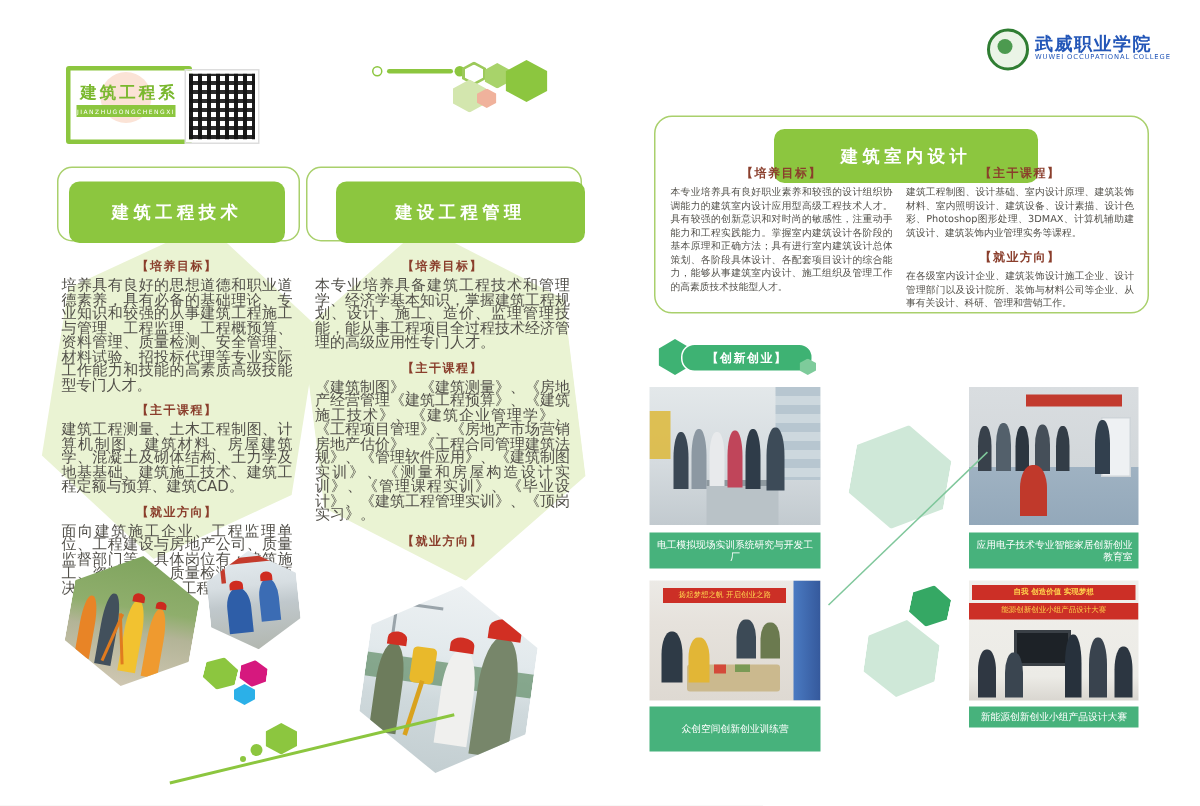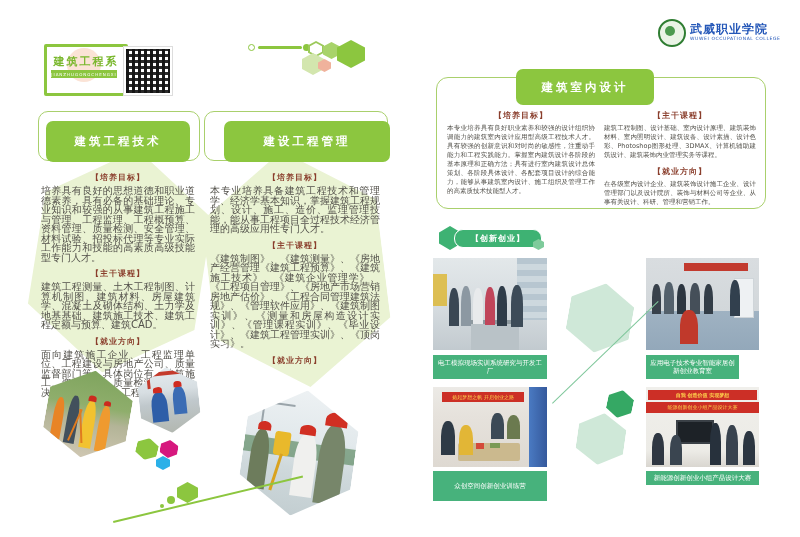--- a/index.html
+++ b/index.html
@@ -121,21 +121,21 @@
   <div class="abs" style="left:167px;top:496px;width:8px;height:8px;background:#8cc63f;border-radius:50%;"></div>
   <div class="abs hex" style="left:177px;top:482px;width:21px;height:21px;background:#8cc63f;"></div>
 
   <div class="abs" style="left:658px;top:19px;width:24px;height:24px;border-radius:50%;border:2px solid #2f7d32;background:#eaf4e6;">
     <div class="abs" style="left:5px;top:5px;width:10px;height:10px;border-radius:50%;background:#4c9a4f;"></div>
   </div>
   <div class="abs" style="left:690px;top:21px;font-size:12px;font-weight:bold;color:#2457b8;letter-spacing:1px;">武威职业学院</div>
   <div class="abs" style="left:690px;top:36px;font-size:4.5px;color:#2457b8;letter-spacing:0.6px;">WUWEI OCCUPATIONAL COLLEGE</div>
 
   <div class="abs card-outline" style="left:436px;top:77px;width:328px;height:130px;background:#fff;"></div>
-  <div class="abs card-header" style="left:516px;top:69px;width:138px;height:36px;">建筑室内设计</div>
+  <div class="abs card-header" style="left:516px;top:86px;width:176px;height:36px;">建筑室内设计</div>
   <div class="abs" style="left:447px;top:104px;width:148px;">
     <div class="sec-h">【培养目标】</div>
     <p class="sec-p" style="font-size:6.5px;line-height:9px;">本专业培养具有良好职业素养和较强的设计组织协调能力的建筑室内设计应用型高级工程技术人才。具有较强的创新意识和对时尚的敏感性，注重动手能力和工程实践能力。掌握室内建筑设计各阶段的基本原理和正确方法；具有进行室内建筑设计总体策划、各阶段具体设计、各配套项目设计的综合能力，能够从事建筑室内设计、施工组织及管理工作的高素质技术技能型人才。</p>
   </div>
   <div class="abs rcol" style="left:604px;top:104px;width:152px;">
     <div class="sec-h">【主干课程】</div>
     <p class="sec-p">建筑工程制图、设计基础、室内设计原理、建筑装饰材料、室内照明设计、建筑设备、设计素描、设计色彩、Photoshop图形处理、3DMAX、计算机辅助建筑设计、建筑装饰内业管理实务等课程。</p>
     <div class="sec-h">【就业方向】</div>
     <p class="sec-p">在各级室内设计企业、建筑装饰设计施工企业、设计管理部门以及设计院所、装饰与材料公司等企业、从事有关设计、科研、管理和营销工作。</p>
   </div>
@@ -164,21 +164,21 @@
     <div class="abs" style="left:34%;top:5px;width:56%;height:8px;background:#c23a2e;"></div>
     <div class="abs" style="right:5px;top:20px;width:18px;height:38px;background:#eef1f3;border:1px solid #cfd5d9;"></div>
     <div class="person" style="left:6px;top:26px;width:9px;height:30px;background:#38414b;"></div>
     <div class="person" style="left:18px;top:24px;width:10px;height:32px;background:#53606b;"></div>
     <div class="person" style="left:31px;top:26px;width:9px;height:30px;background:#2c3640;"></div>
     <div class="person" style="left:44px;top:25px;width:10px;height:31px;background:#454f59;"></div>
     <div class="person" style="left:58px;top:26px;width:9px;height:30px;background:#333d47;"></div>
     <div class="person" style="left:84px;top:22px;width:10px;height:36px;background:#32404e;"></div>
     <div class="person" style="left:34px;top:52px;width:18px;height:34px;background:#c0392b;"></div>
   </div>
-  <div class="abs caption" style="left:646px;top:355px;width:93px;height:24px;">应用电子技术专业智能家居创新创业教育室</div>
+  <div class="abs caption" style="left:646px;top:355px;width:113px;height:24px;text-align:right;">应用电子技术专业智能家居创新创业教育室</div>
 
   <div class="abs photo" style="left:433px;top:387px;width:114px;height:80px;
               background:linear-gradient(180deg,#eceae6 0%,#e6e2dc 35%,#ded9d2 100%);">
     <div class="abs banner-red" style="left:8%;top:5px;width:72%;height:10px;">扬起梦想之帆 开启创业之路</div>
     <div class="abs" style="right:0;top:0;width:18px;height:100%;background:linear-gradient(90deg,#4a7ac2,#35599c);"></div>
     <div class="abs" style="left:22%;bottom:6px;width:54%;height:18px;background:#cbb98e;border-radius:2px;"></div>
     <div class="abs" style="left:38%;bottom:18px;width:8px;height:6px;background:#d44a3a;"></div>
     <div class="abs" style="left:50%;bottom:19px;width:10px;height:5px;background:#7a9a55;"></div>
     <div class="person" style="left:8px;top:34px;width:14px;height:34px;background:#2e3a46;"></div>
     <div class="person" style="left:26px;top:38px;width:14px;height:30px;background:#e2b636;"></div>

